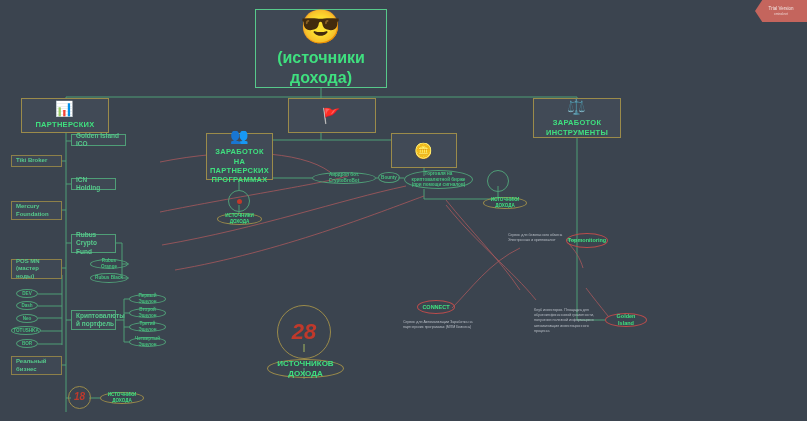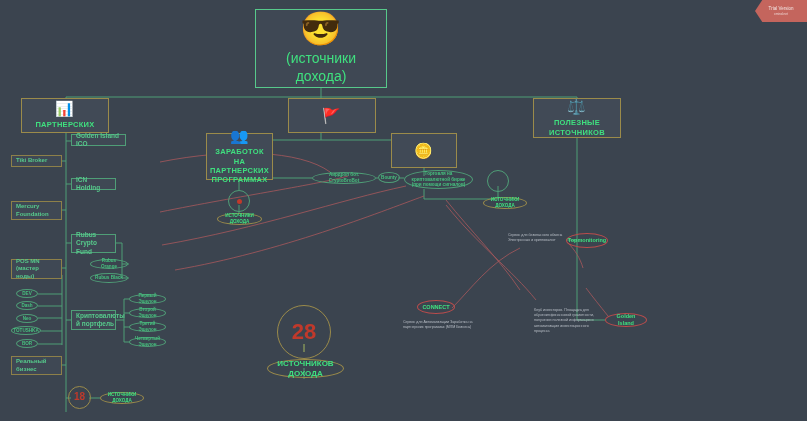--- a/index.html
+++ b/index.html
@@ -39,22 +39,22 @@
     padding: 6px 10px;
   }
   .root-title {
     color: #3fe07f;
     font-weight: bold;
     font-size: 17px;
     letter-spacing: 0.6px;
   }
   .root-sub {
     color: #3fe07f;
-    font-weight: normal;
-    font-size: 14px;
+    font-weight: bold;
+    font-size: 16px;
     margin-top: 1px;
   }
   .emoji-face {
     font-size: 33px;
     line-height: 1;
     margin-bottom: 4px;
   }
 
   
   .cat {
@@ -122,20 +122,21 @@
     border-width: 1.2px;
   }
 
   
   .counter {
     border: 1.4px solid #9b8b4a;
     border-radius: 50%;
     color: #c0392b;
     font-weight: bold;
     background: transparent;
+    font-style: italic;
   }
   .counter.small { font-size: 10px; }
   .counter.big { font-size: 22px; }
 
   .ring {
     border: 1.2px solid #4f9e77;
     border-radius: 50%;
     background: transparent;
   }
   .ring .dot {
@@ -261,21 +262,21 @@
     <div class="ico">📊</div>
     <div class="cat-label">ПАРТНЕРСКИХ</div>
   </div>
 
   <div class="node cat" style="left:288px; top:98px; width:88px; height:35px;">
     <div class="ico">🚩</div>
   </div>
 
   <div class="node cat" style="left:533px; top:98px; width:88px; height:40px;">
     <div class="ico">⚖️</div>
-    <div class="cat-label">ПОЛЕЗНЫЕ ИСТОЧНИКОВ</div>
+    <div class="cat-label">ЗАРАБОТОК ИНСТРУМЕНТЫ</div>
   </div>
 
   <div class="node greenbox" style="left:71px; top:134px; width:55px; height:12px;">
     <span>Golden Island ICO</span>
   </div>
 
   <div class="node subbox" style="left:11px; top:155px; width:51px; height:12px;">
     <span>Tiki Broker</span>
   </div>
 

